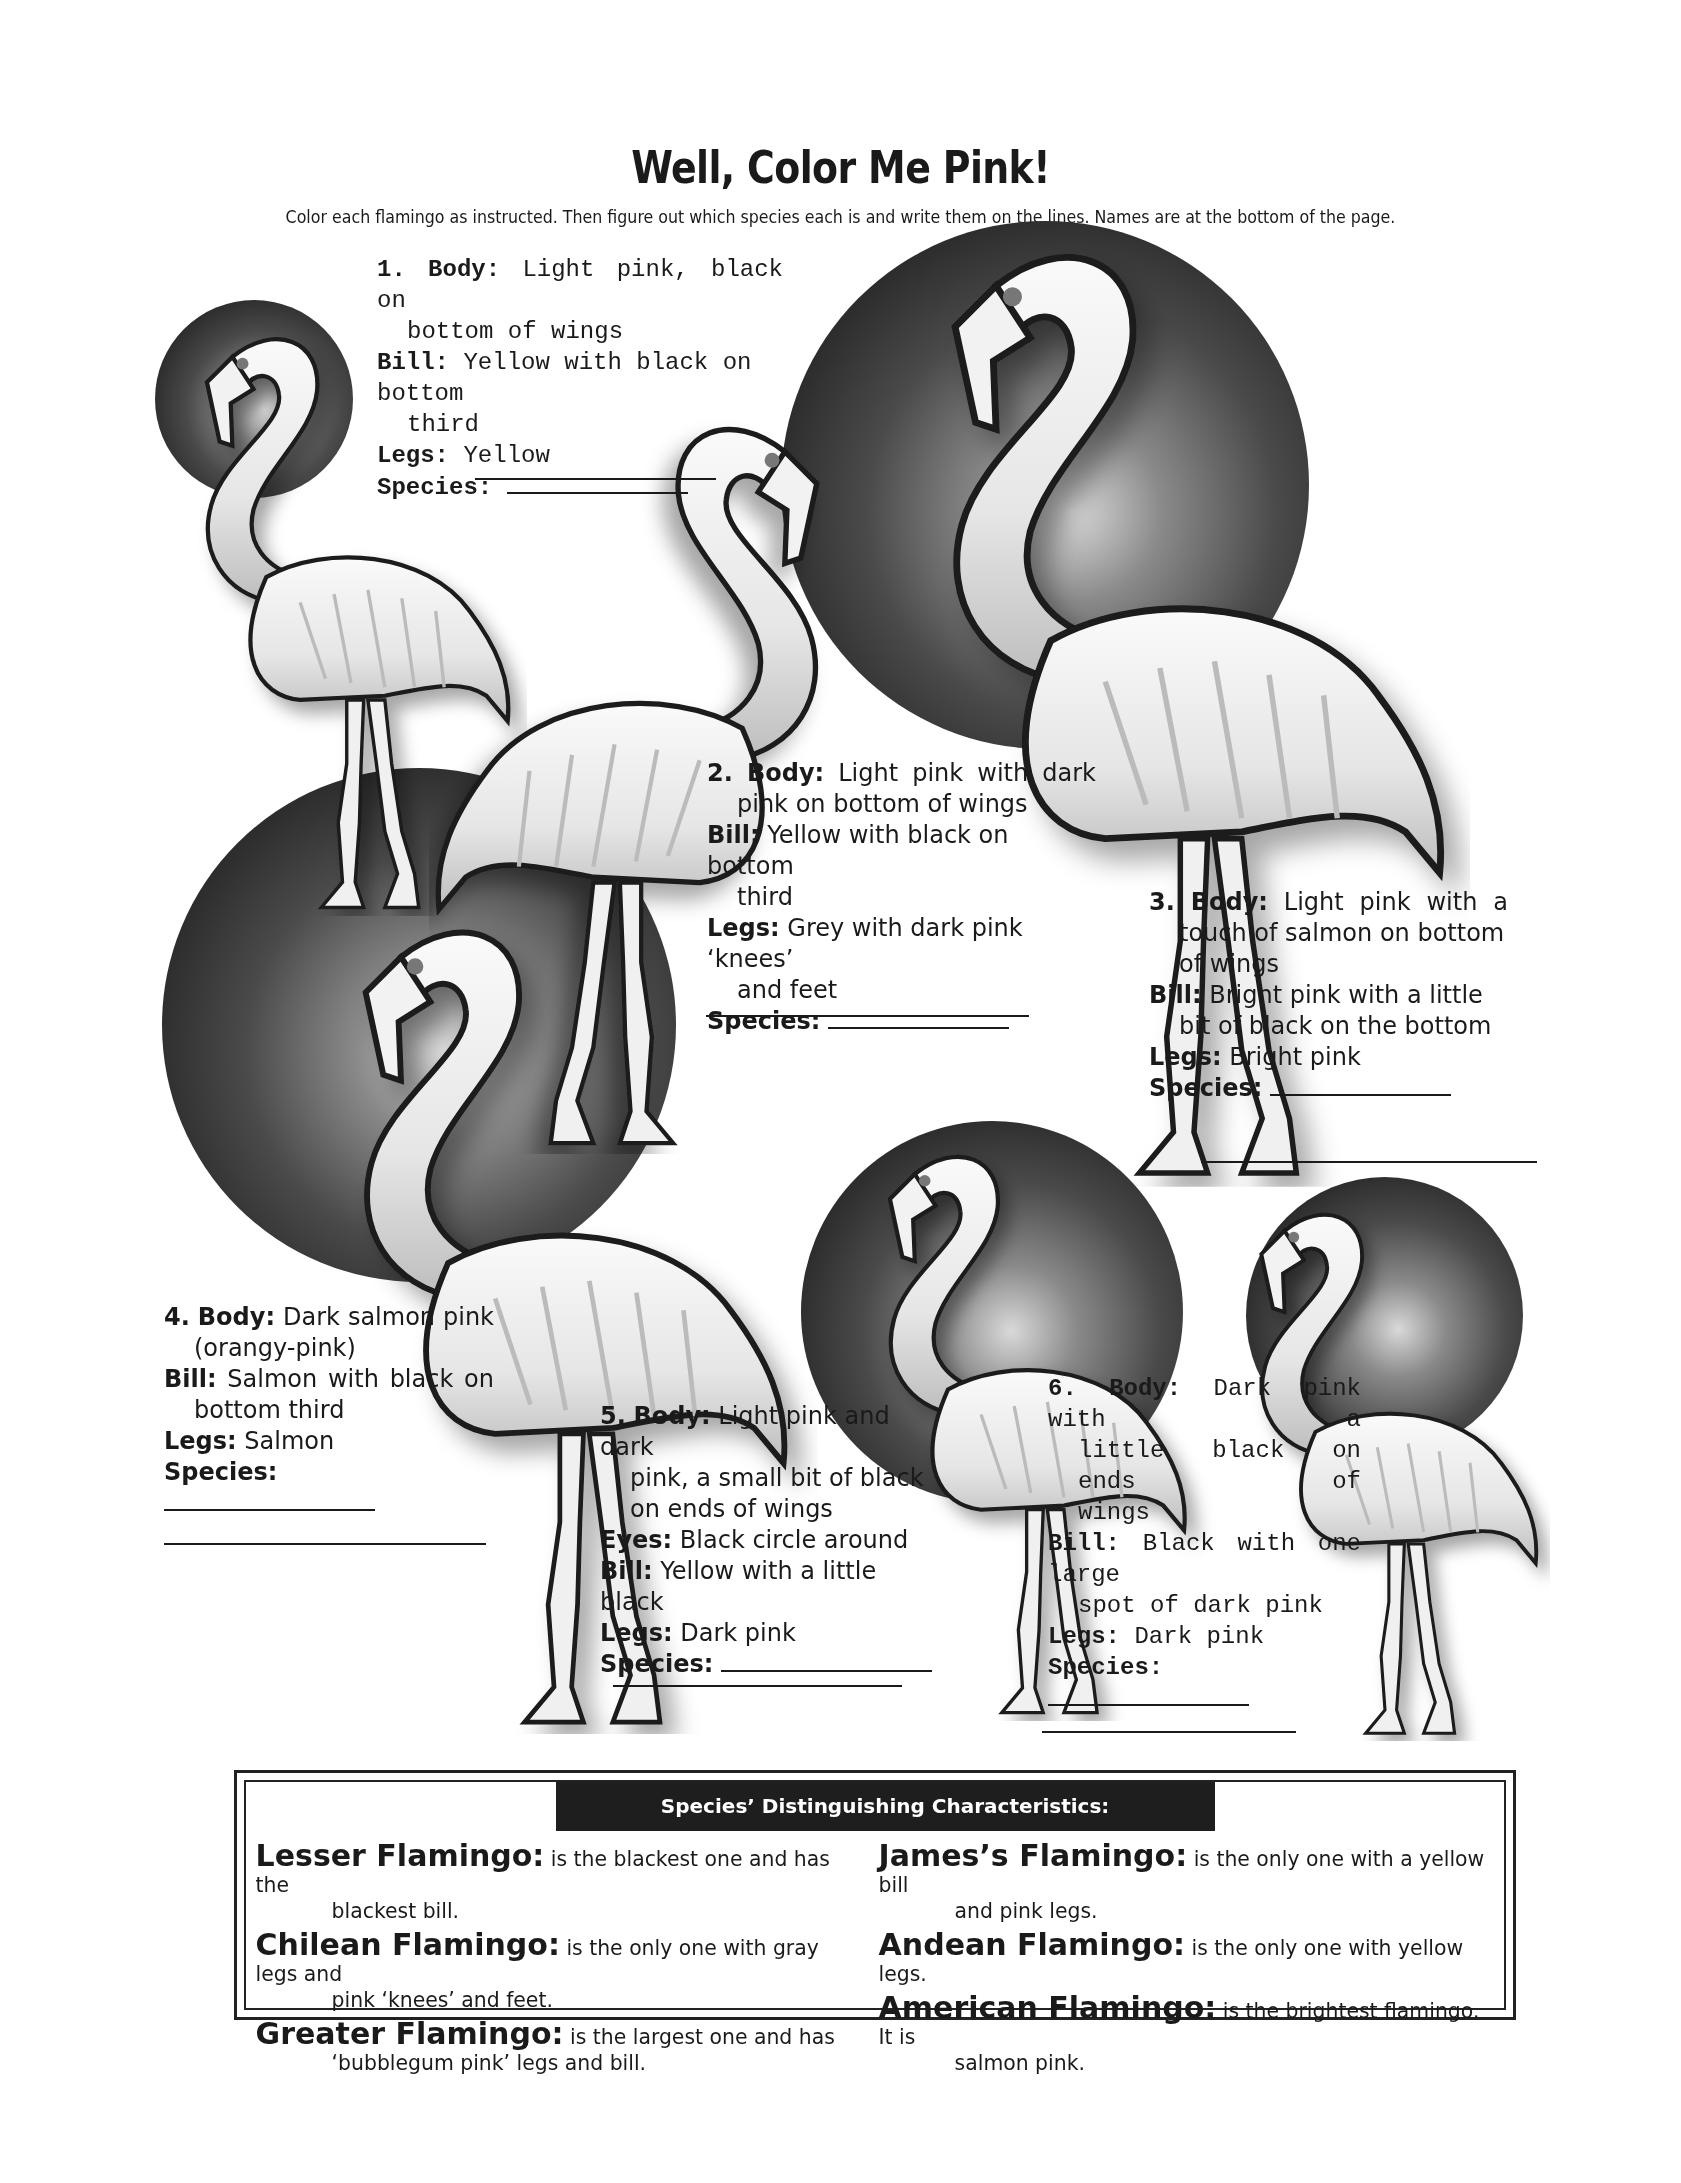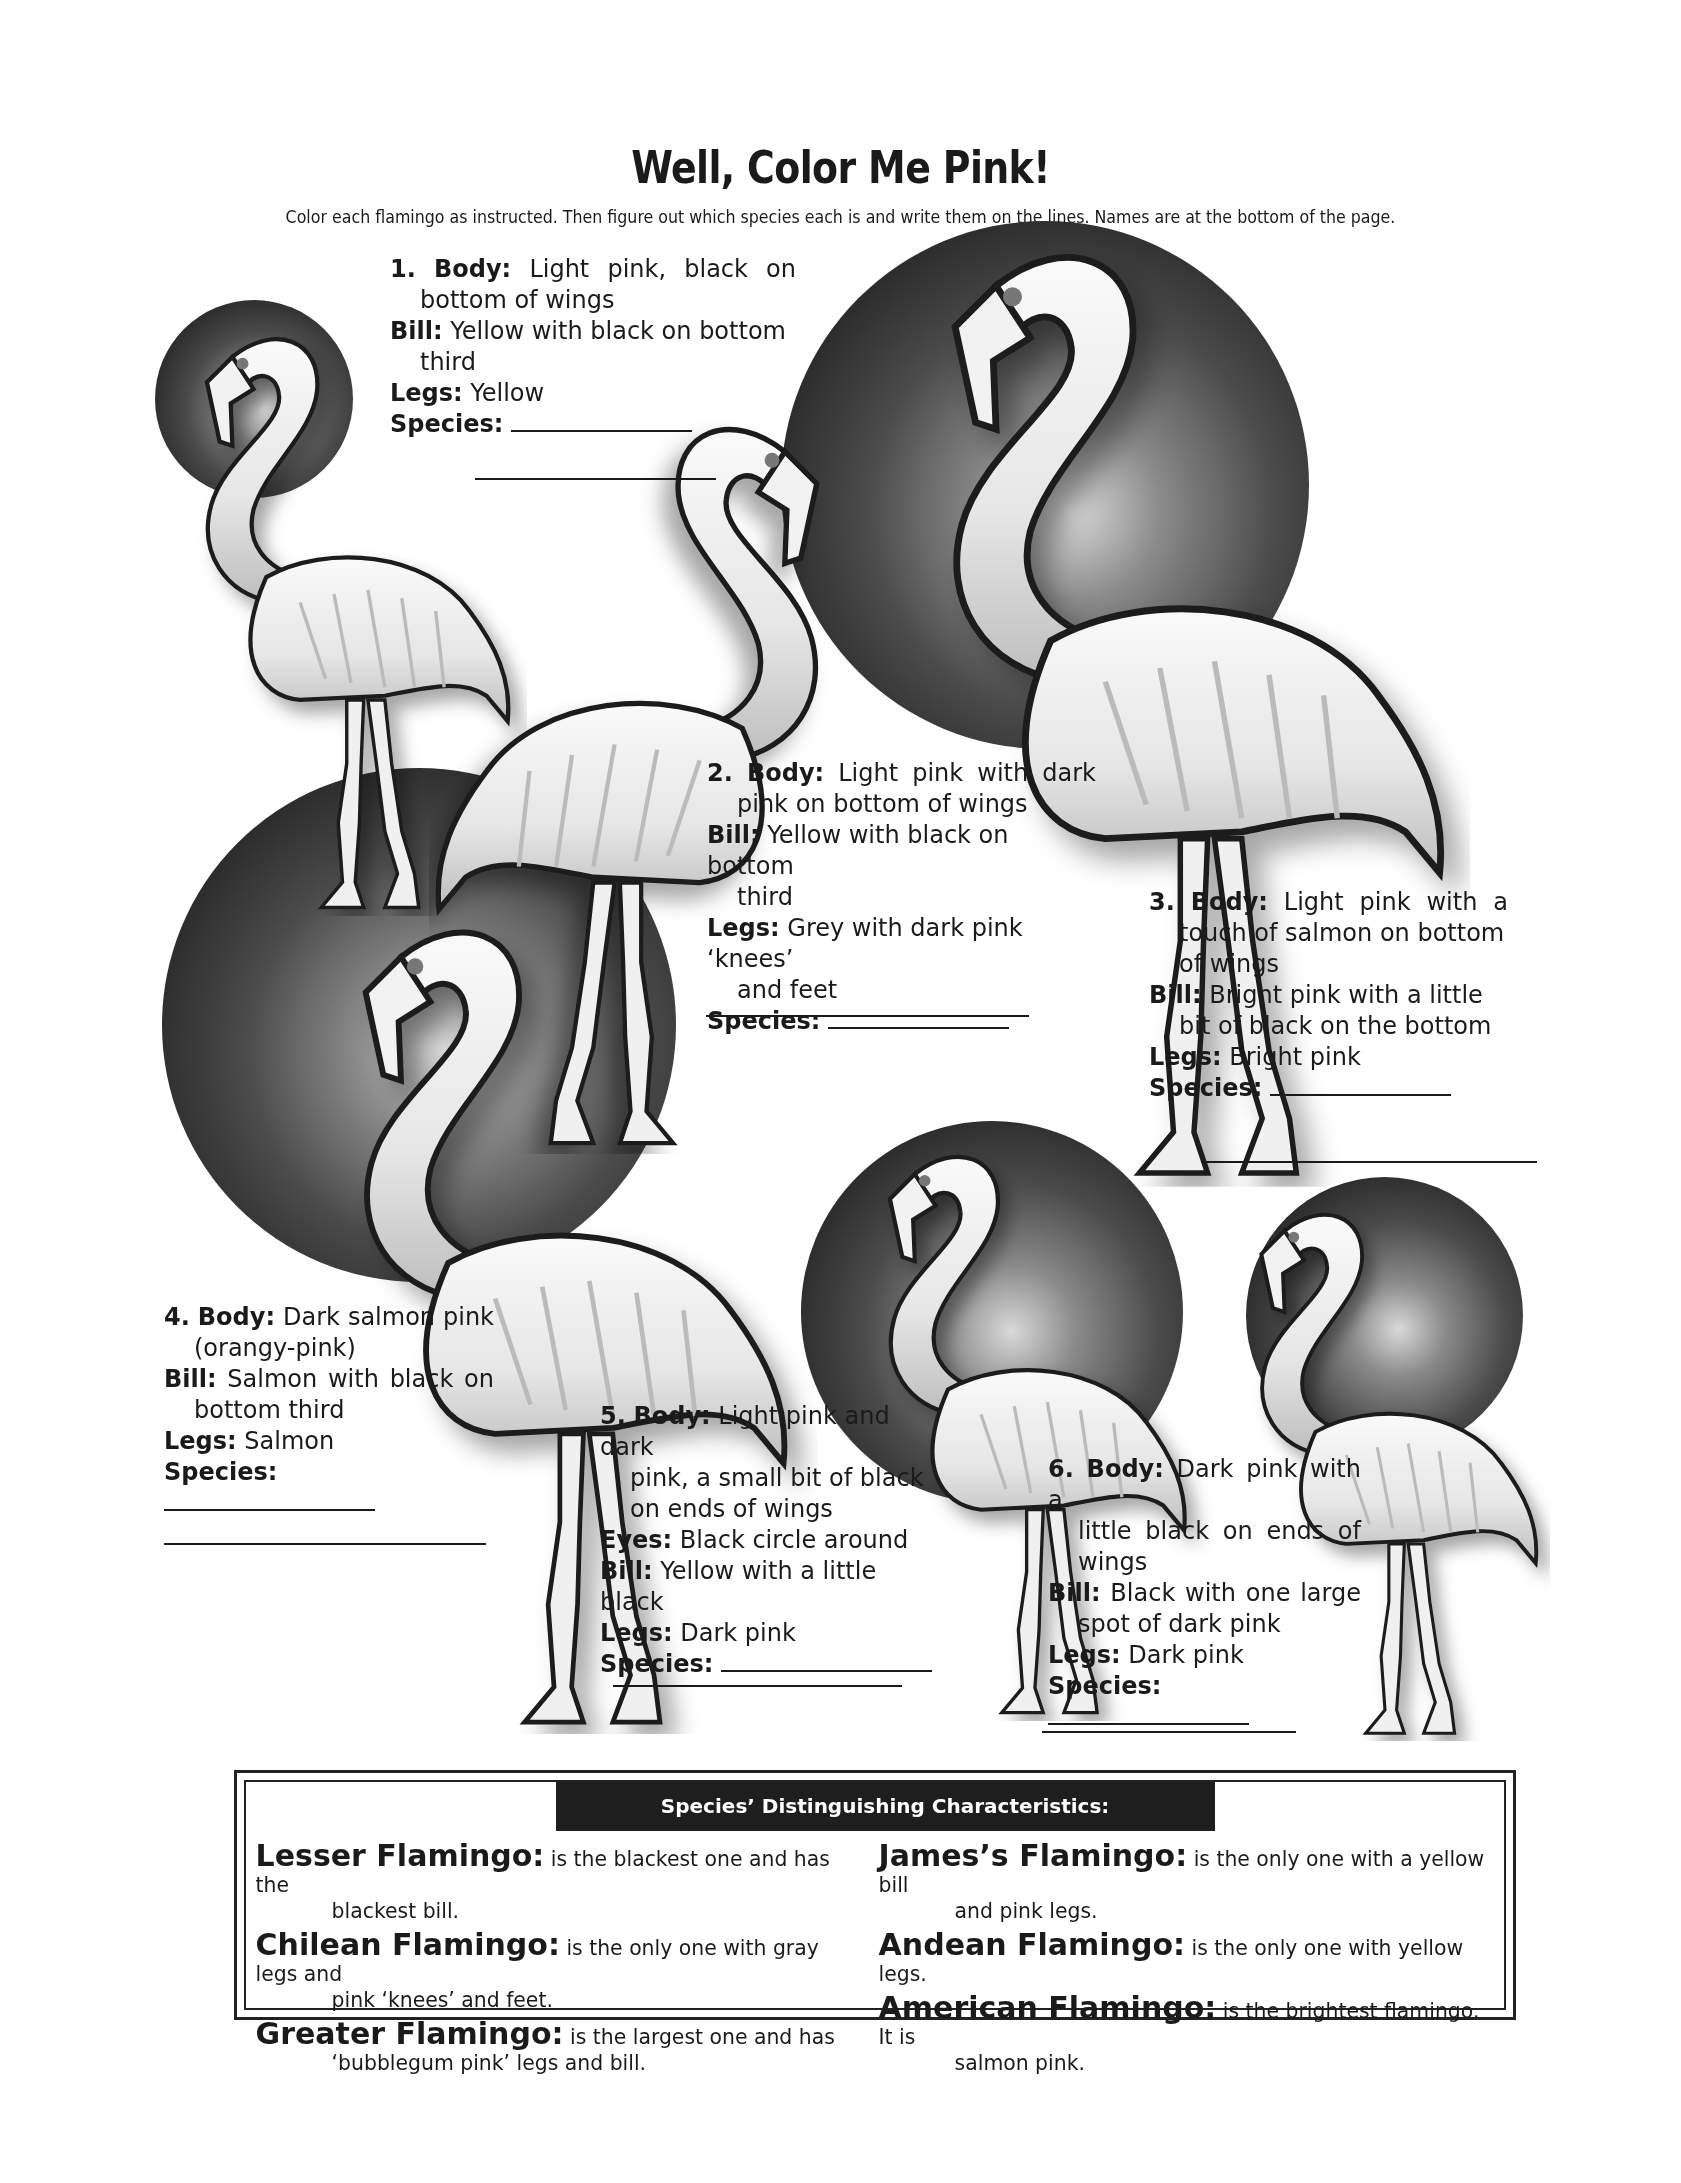--- a/index.html
+++ b/index.html
@@ -83,21 +83,21 @@
 <svg class="bird" style="left:290px;top:910px;width:528px;height:824px;" viewBox="0 0 800 1250" width="528" height="824">
     <use href="#flamingo"></use>
   </svg>
 <svg class="bird" style="left:818px;top:1141px;width:409px;height:580px;" viewBox="0 0 620 880" width="409" height="580">
     <use href="#flamingo"></use>
   </svg>
 <svg class="bird" style="left:1220px;top:1200px;width:330px;height:541px;" viewBox="0 0 500 820" width="330" height="541">
     <use href="#flamingo"></use>
   </svg>
 
-<div class="block" style="left:390px;top:254px;width:406px;">
+<div class="block" style="left:377px;top:254px;width:406px;font-family:Liberation Mono, monospace;">
   <span class="line justify"><b>1.</b> <b>Body:</b> <span>Light pink, black on</span></span>
   <span class="indent">bottom of wings</span>
   <span class="line"><b>Bill:</b> <span>Yellow with black on bottom</span></span>
   <span class="indent">third</span>
   <span class="line"><b>Legs:</b> <span>Yellow</span></span>
   <span class="line"><b>Species:</b> <span class="species-line" style="width:181px"></span></span>
 </div>
 <div class="blank" style="left:475px;top:478px;width:241px;"></div>
 
 <div class="block" style="left:707px;top:758px;width:389px;">
@@ -136,21 +136,21 @@
   <span class="line"><b>5.</b> <b>Body:</b> <span>Light pink and dark</span></span>
   <span class="indent">pink, a small bit of black</span>
   <span class="indent">on ends of wings</span>
   <span class="line"><b>Eyes:</b> <span>Black circle around</span></span>
   <span class="line"><b>Bill:</b> <span>Yellow with a little black</span></span>
   <span class="line"><b>Legs:</b> <span>Dark pink</span></span>
   <span class="line"><b>Species:</b> <span class="species-line" style="width:211px"></span></span>
 </div>
 <div class="blank" style="left:613px;top:1685px;width:289px;"></div>
 
-<div class="block" style="left:1048px;top:1454px;width:313px;">
+<div class="block" style="left:1048px;top:1373px;width:313px;font-family:Liberation Mono, monospace;">
   <span class="line justify"><b>6.</b> <b>Body:</b> <span>Dark pink with a</span></span>
   <span class="indent justify">little black on ends of</span>
   <span class="indent">wings</span>
   <span class="line justify"><b>Bill:</b> <span>Black with one large</span></span>
   <span class="indent">spot of dark pink</span>
   <span class="line"><b>Legs:</b> <span>Dark pink</span></span>
   <span class="line"><b>Species:</b> <span class="species-line" style="width:201px"></span></span>
 </div>
 <div class="blank" style="left:1042px;top:1731px;width:254px;"></div>
 

